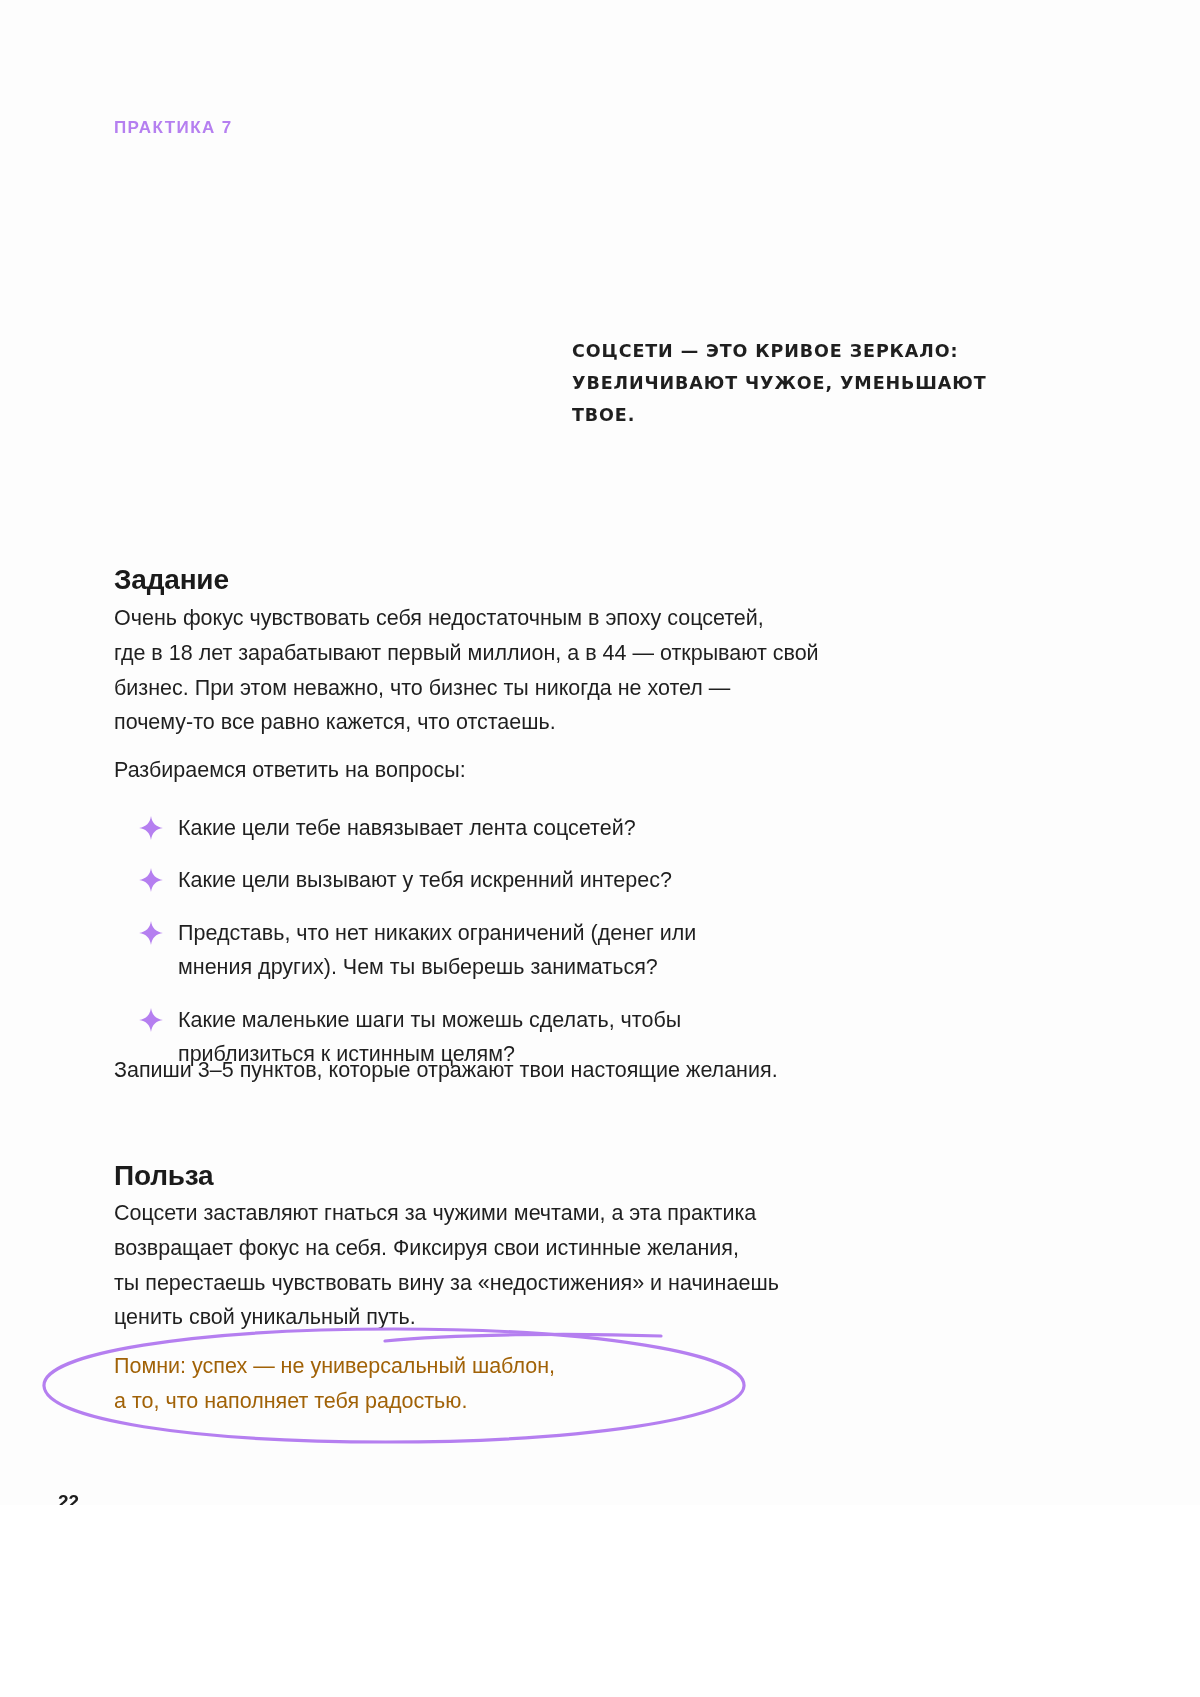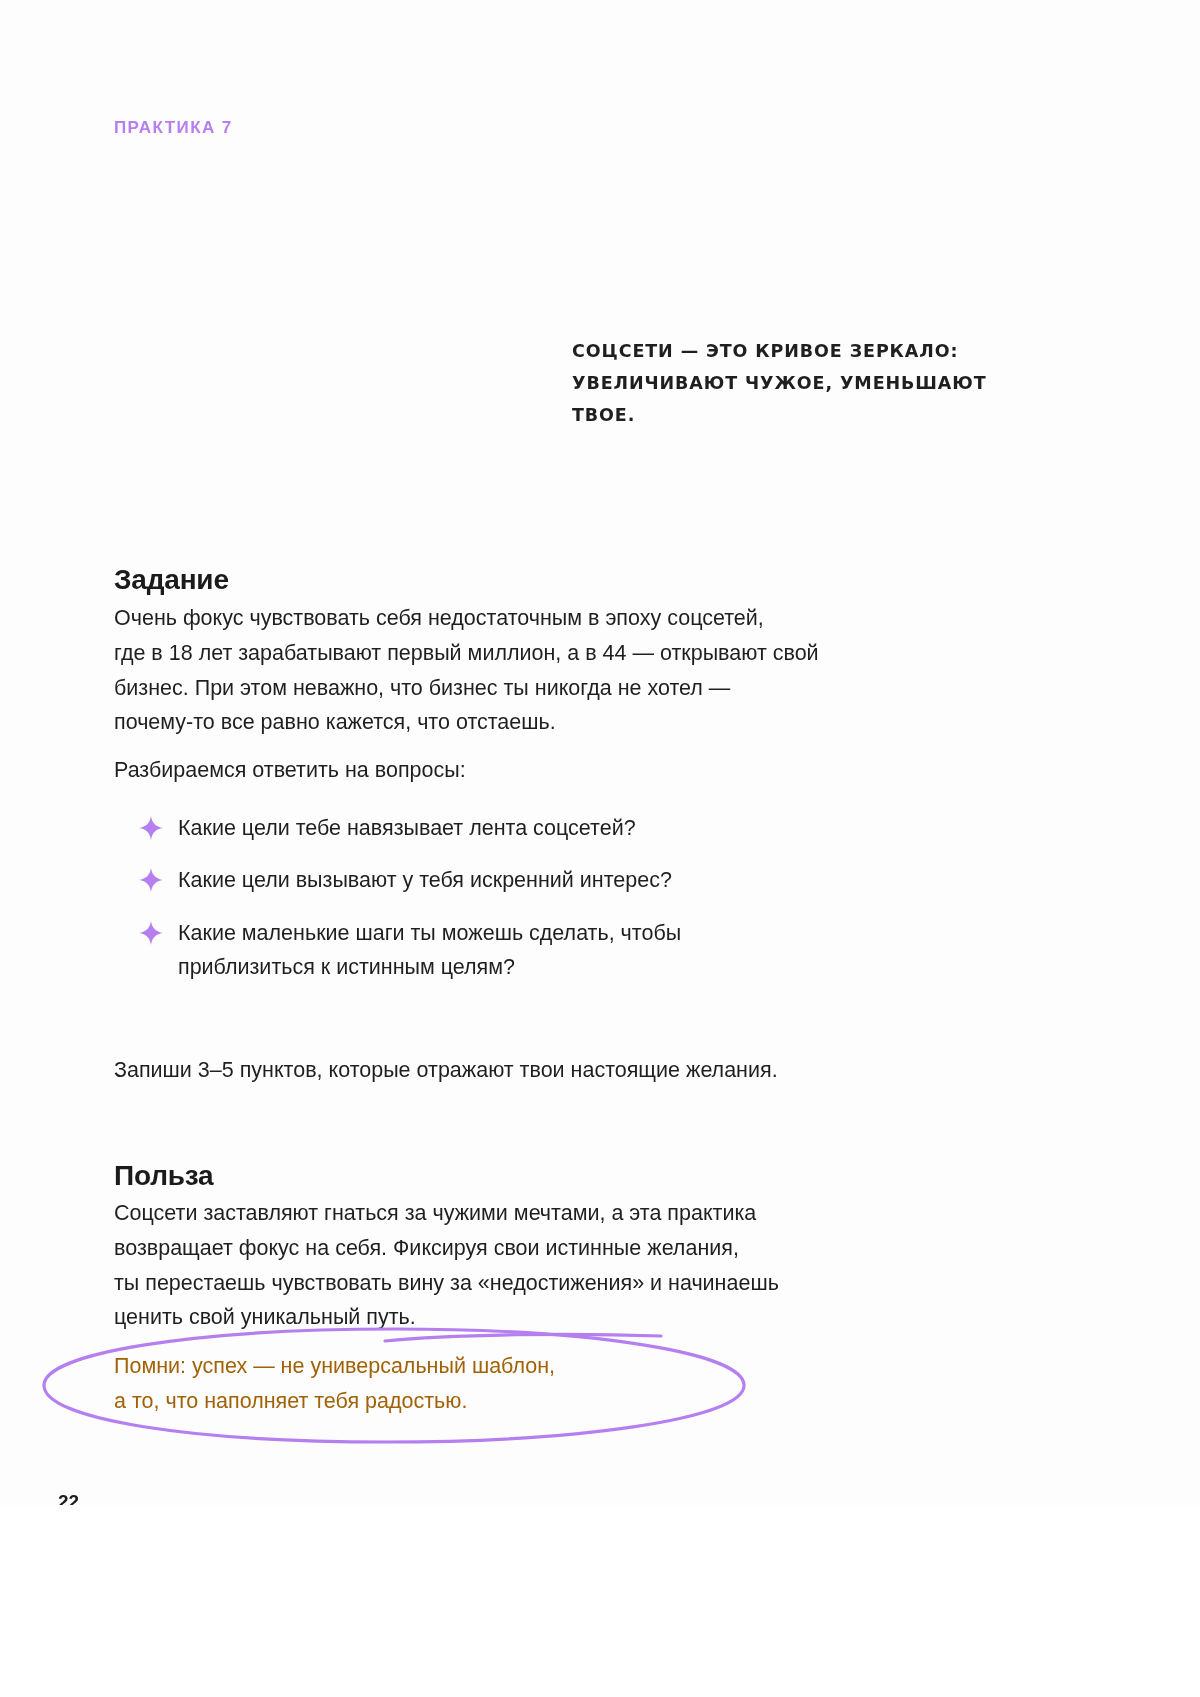--- a/index.html
+++ b/index.html
@@ -201,20 +201,29 @@
       </span>
       <span class="bl">Какие цели тебе навязывает лента соцсетей?</span>
     </li>
     <li>
       <span class="spark">
         <svg viewBox="0 0 24 24" width="26" height="26" aria-hidden="true">
           <path d="M12 1 C12.9 7.4 16.6 11.1 23 12 C16.6 12.9 12.9 16.6 12 23 C11.1 16.6 7.4 12.9 1 12 C7.4 11.1 11.1 7.4 12 1 Z" fill="#b57ff0"></path>
         </svg>
       </span>
       <span class="bl">Какие цели вызывают у тебя искренний интерес?</span>
+    </li>
+    <li>
+      <span class="spark">
+        <svg viewBox="0 0 24 24" width="26" height="26" aria-hidden="true">
+          <path d="M12 1 C12.9 7.4 16.6 11.1 23 12 C16.6 12.9 12.9 16.6 12 23 C11.1 16.6 7.4 12.9 1 12 C7.4 11.1 11.1 7.4 12 1 Z" fill="#b57ff0"></path>
+        </svg>
+      </span>
+      <span class="bl">Представь, что нет никаких ограничений (денег или</span>
+      <span class="bl">мнения других). Чем ты выберешь заниматься?</span>
     </li>
     <li>
       <span class="spark">
         <svg viewBox="0 0 24 24" width="26" height="26" aria-hidden="true">
           <path d="M12 1 C12.9 7.4 16.6 11.1 23 12 C16.6 12.9 12.9 16.6 12 23 C11.1 16.6 7.4 12.9 1 12 C7.4 11.1 11.1 7.4 12 1 Z" fill="#b57ff0"></path>
         </svg>
       </span>
       <span class="bl">Какие маленькие шаги ты можешь сделать, чтобы</span>
       <span class="bl">приблизиться к истинным целям?</span>
     </li>

